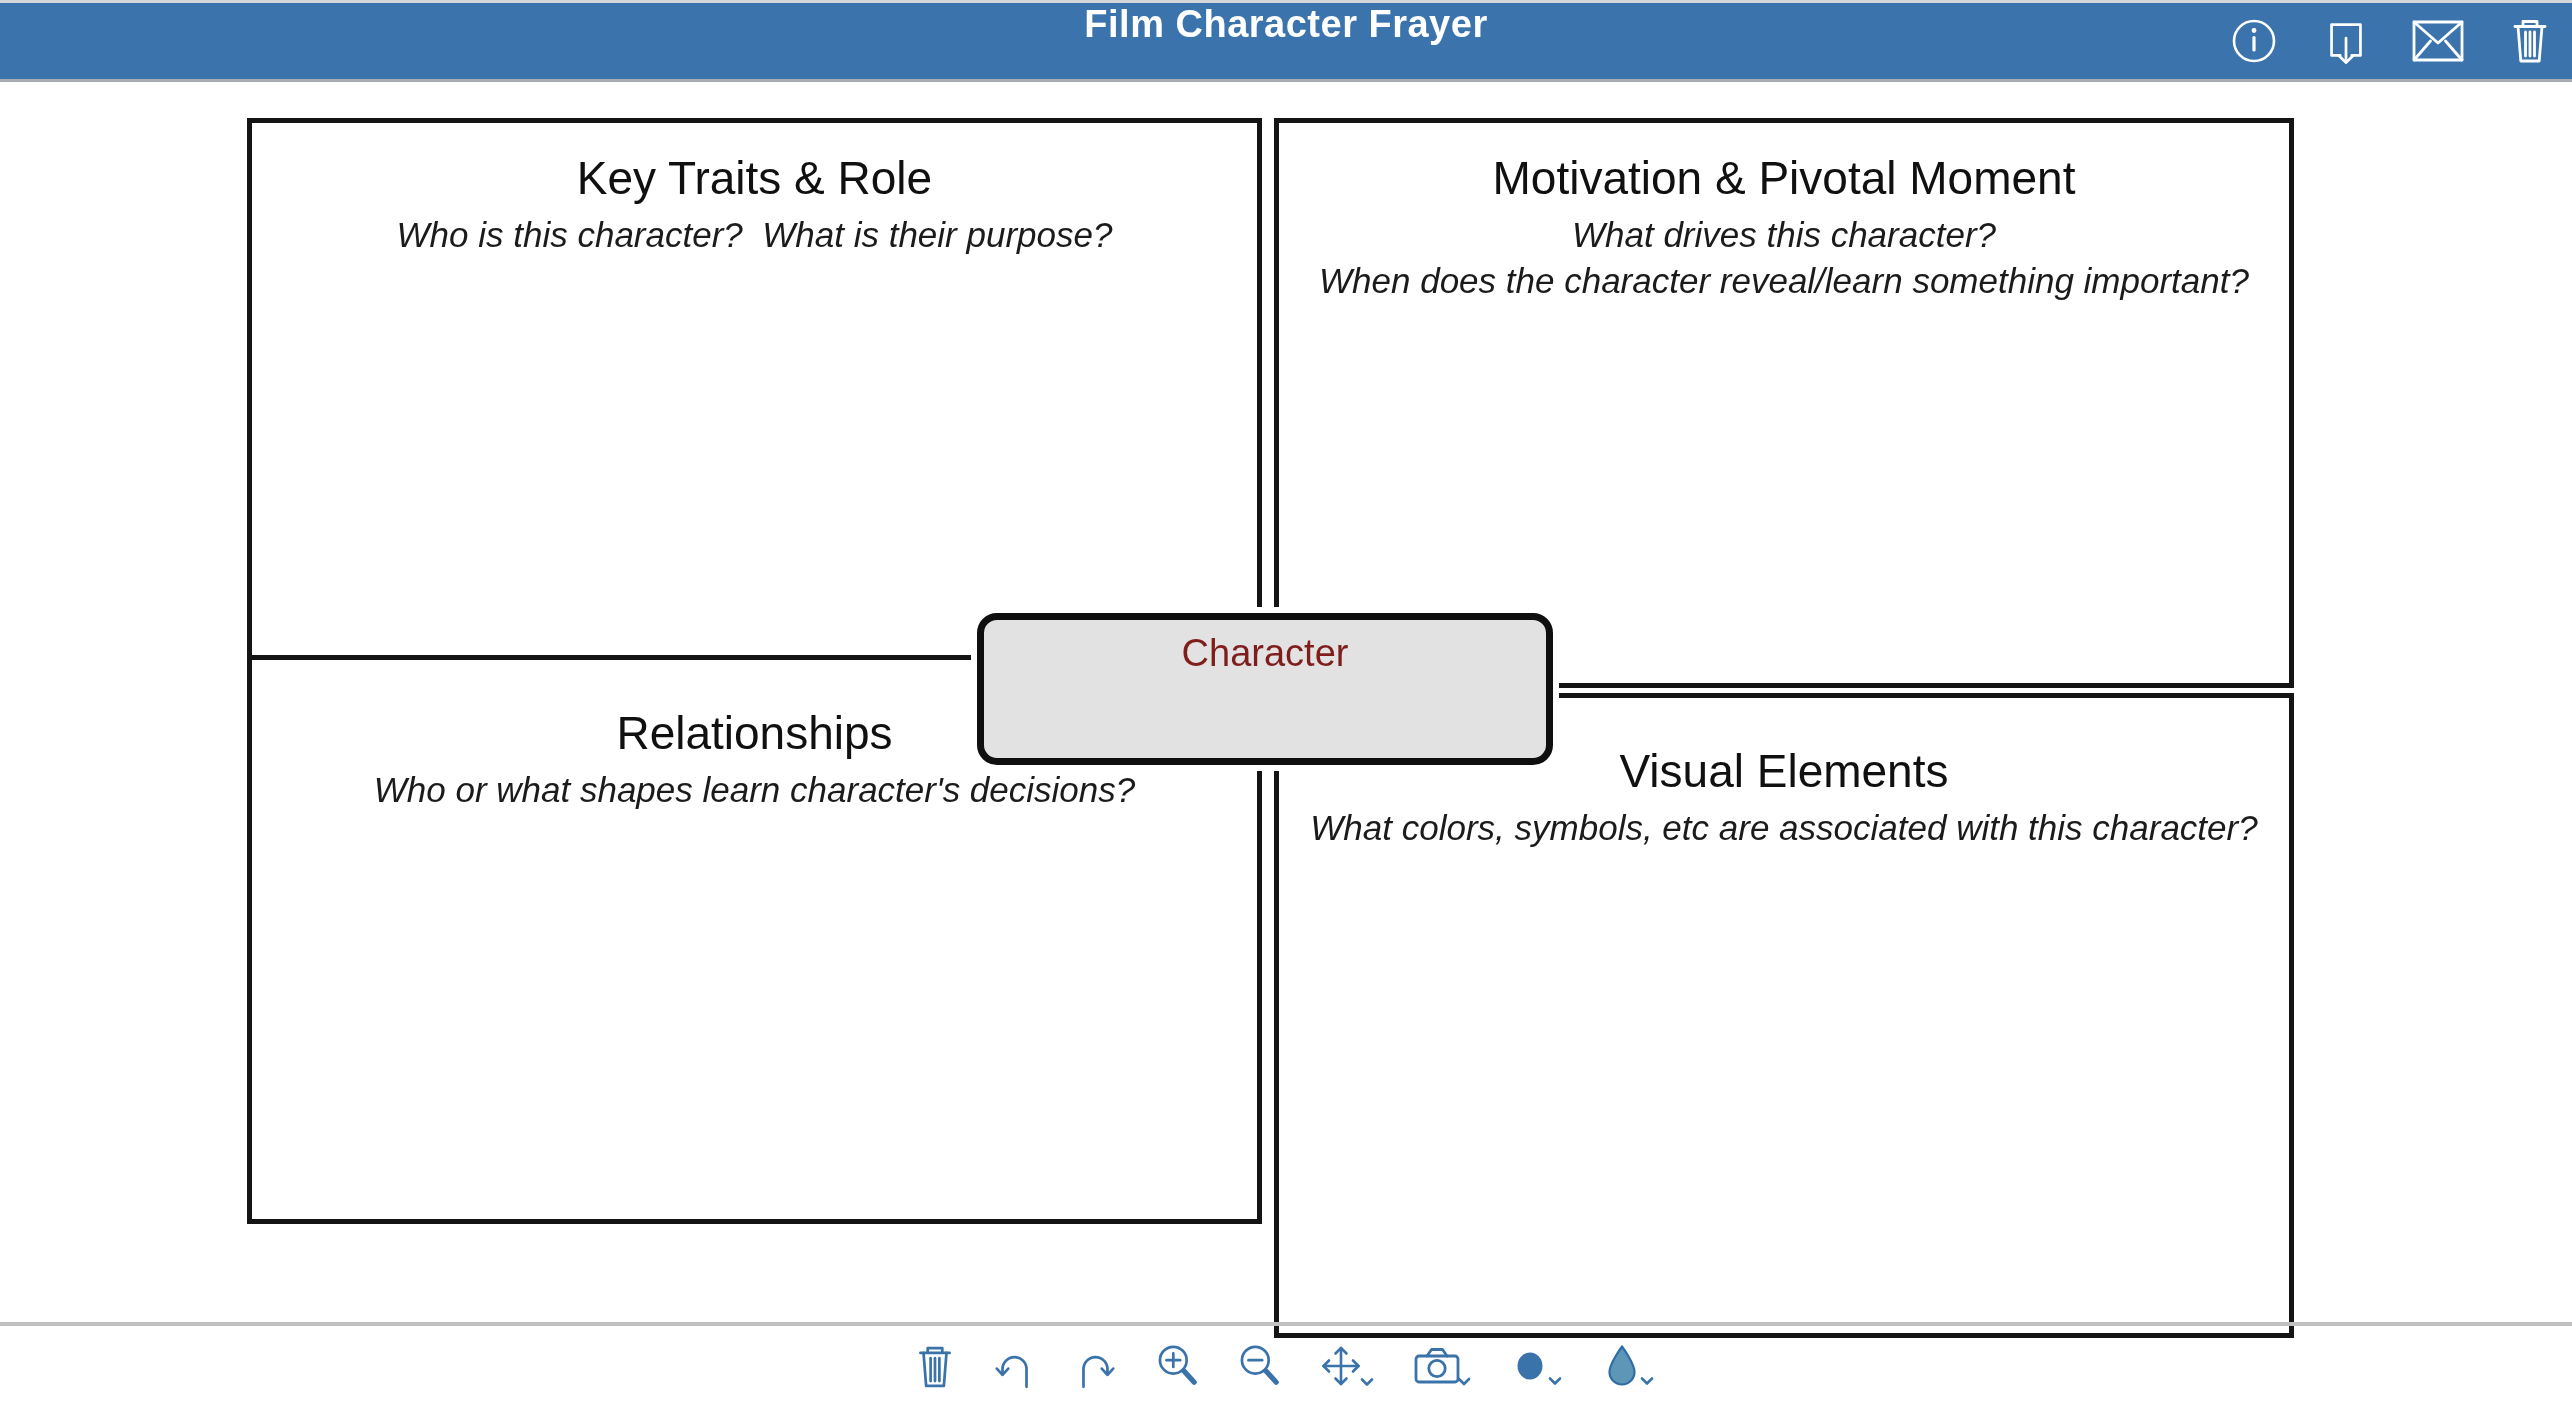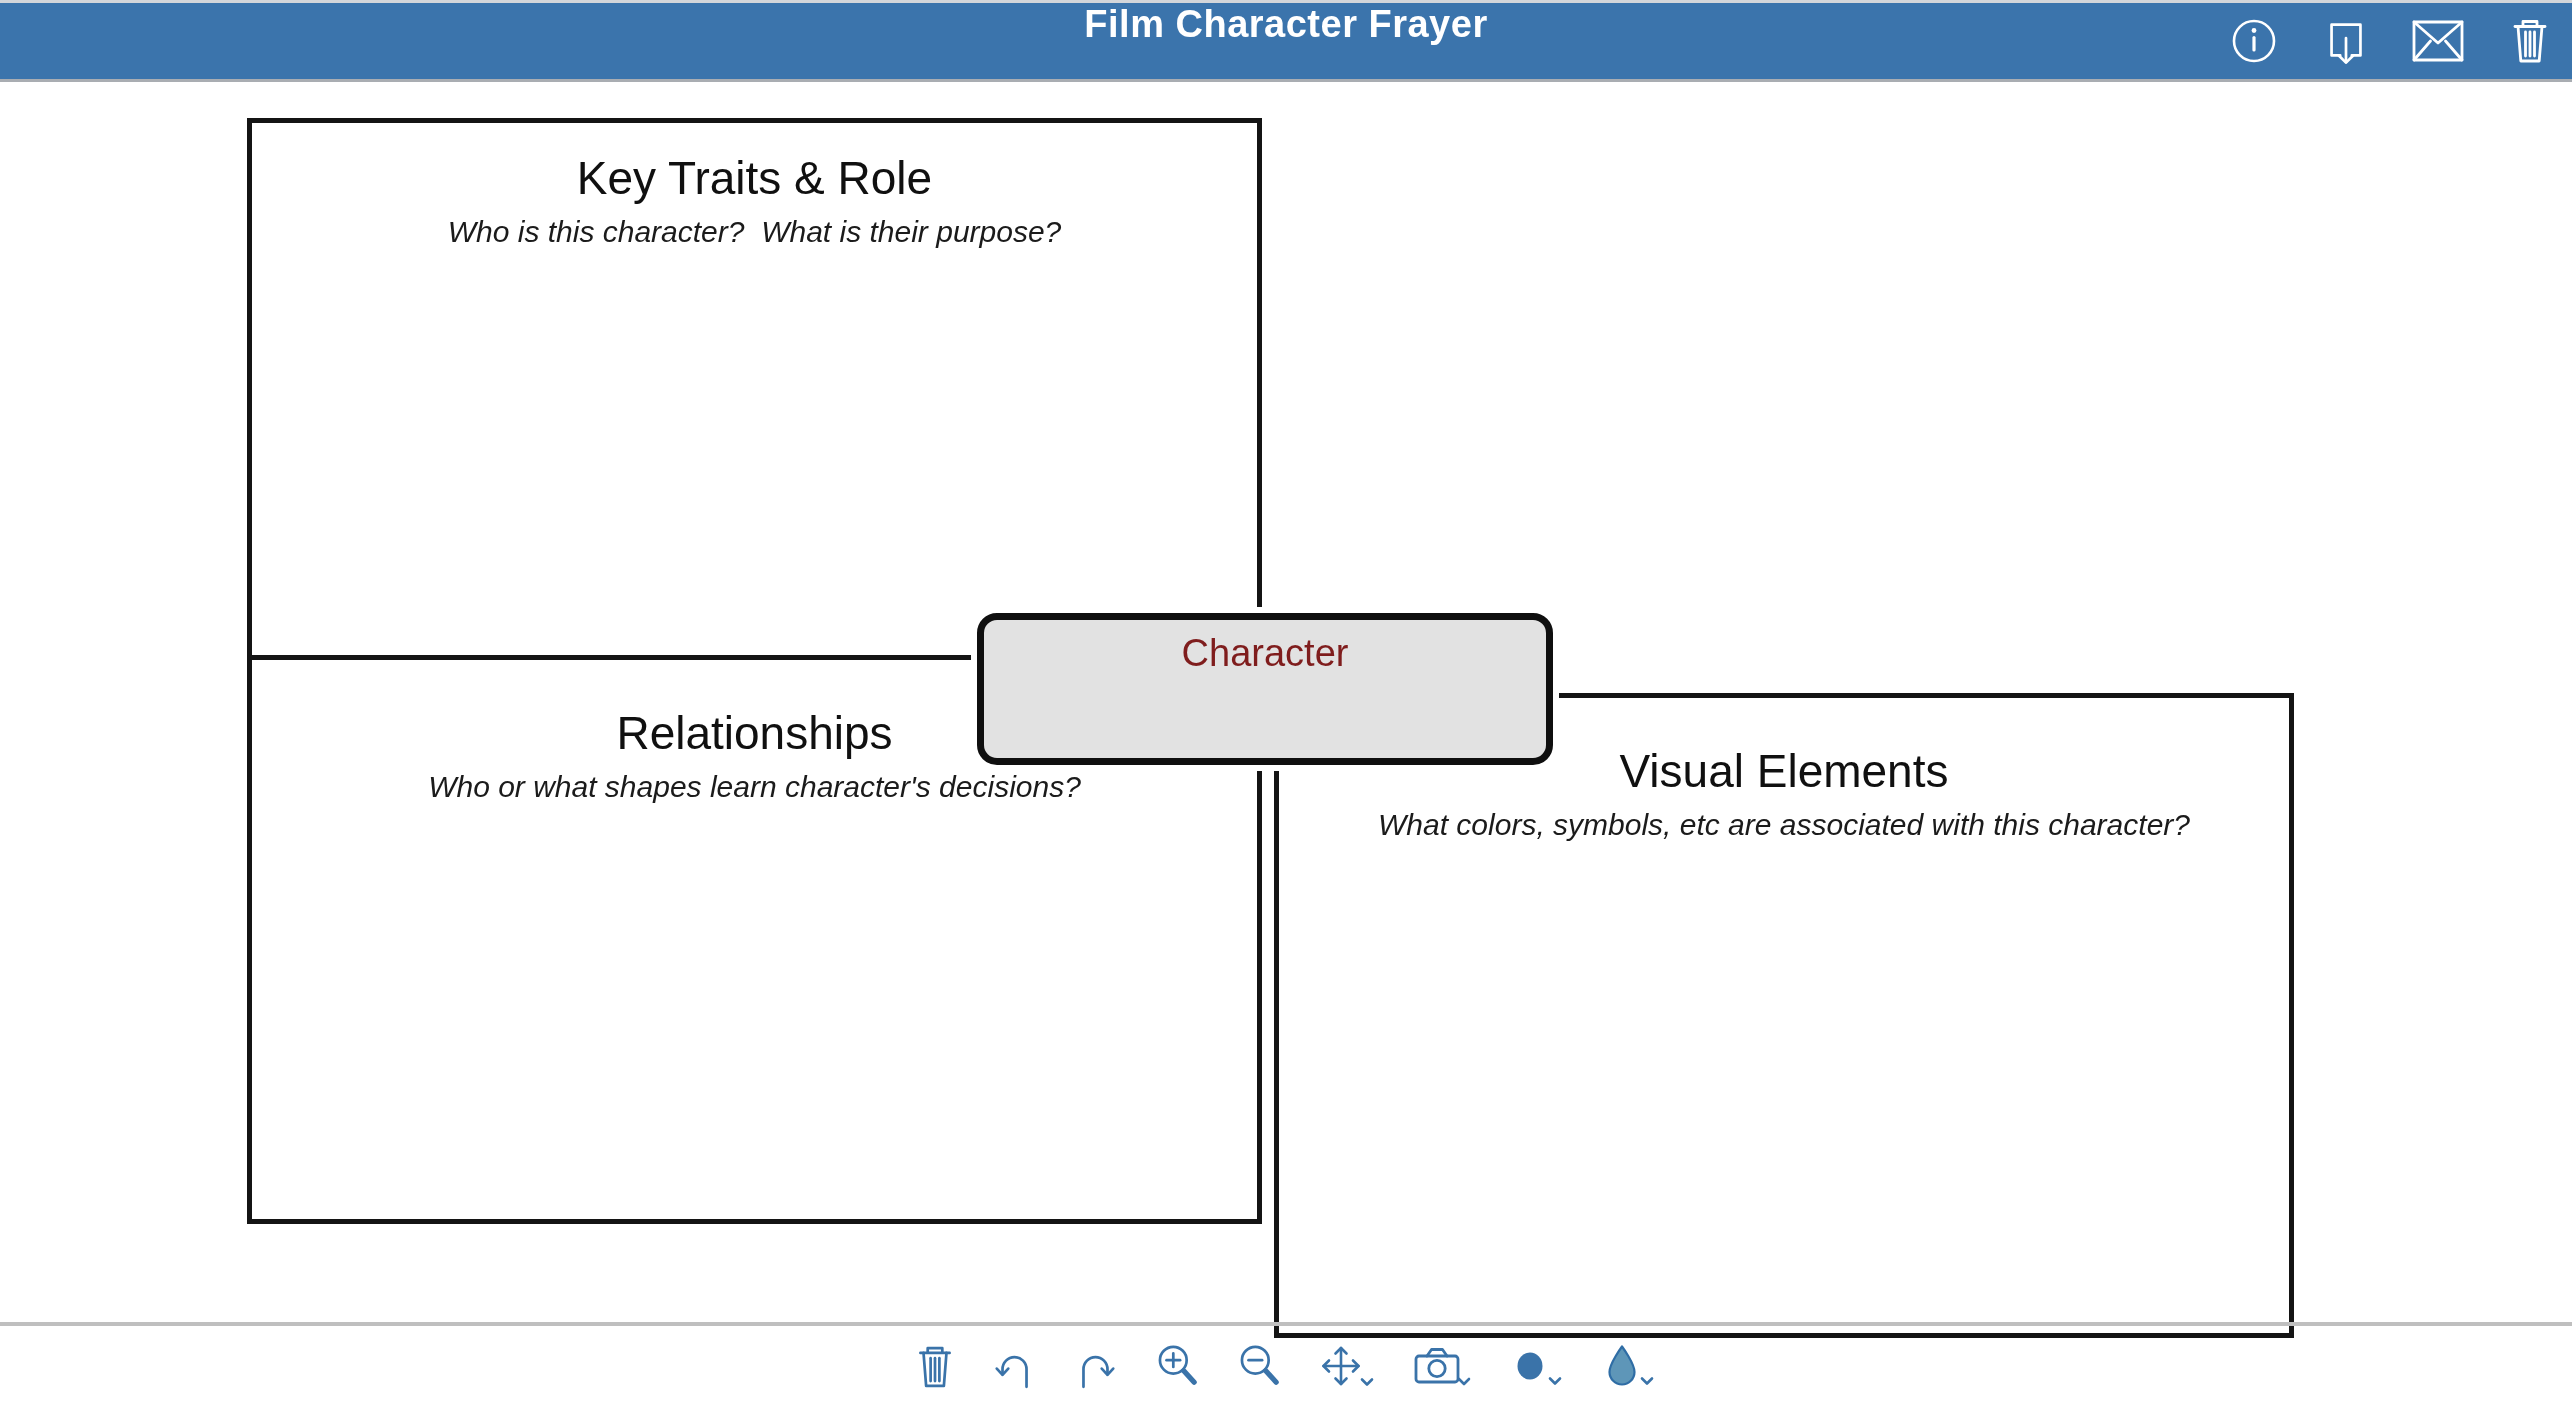--- a/index.html
+++ b/index.html
@@ -34,21 +34,21 @@
     text-align: center; cursor: text;
   }
   .quad.tl { left: 247px;  top: 118px; width: 1015px; height: 570px; padding-top: 28px; }
   .quad.tr { left: 1274px; top: 118px; width: 1020px; height: 570px; padding-top: 28px; }
   .quad.bl { left: 247px;  top: 655px; width: 1015px; height: 569px; padding-top: 46px; }
   .quad.br { left: 1274px; top: 693px; width: 1020px; height: 645px; padding-top: 46px; }
   .quad h2 {
     font-size: 46px; font-weight: 400; color: #101010; line-height: 1.2;
   }
   .prompt {
-    margin-top: 6px; font-size: 30px; font-style: italic; font-weight: 400;
+    margin-top: 6px; font-size: 35px; font-style: italic; font-weight: 400;
     color: #1b1b1b; line-height: 1.3; white-space: pre-wrap;
   }
 
   
   .center-box {
     position: absolute; left: 977px; top: 613px; width: 576px; height: 152px;
     background: #e2e2e2; border: 7px solid #0f0f0f; border-radius: 20px;
     box-shadow: 0 0 0 6px #ffffff;
     z-index: 4; display: flex; justify-content: center; align-items: flex-start;
     padding-top: 12px; cursor: text;
@@ -105,20 +105,25 @@
         </svg>
       </button>
     </div>
   </header>
 
   <section class="quad tl">
     <h2>Key Traits &amp; Role</h2>
     <p class="prompt">Who is this character?  What is their purpose?</p>
   </section>
 
+  <section class="quad tr">
+    <h2>Motivation &amp; Pivotal Moment</h2>
+    <p class="prompt">What drives this character?</p>
+    <p class="prompt" style="margin-top:0;">When does the character reveal/learn something important?</p>
+  </section>
 
   <section class="quad bl">
     <h2>Relationships</h2>
     <p class="prompt">Who or what shapes learn character's decisions?</p>
   </section>
 
   <section class="quad br">
     <h2>Visual Elements</h2>
     <p class="prompt">What colors, symbols, etc are associated with this character?</p>
   </section>

